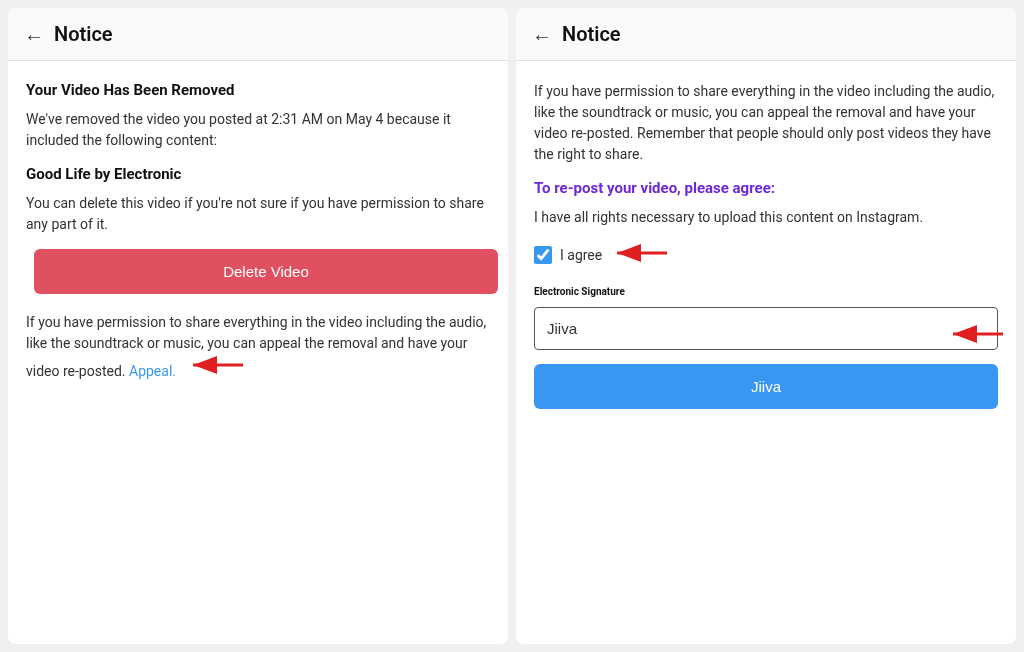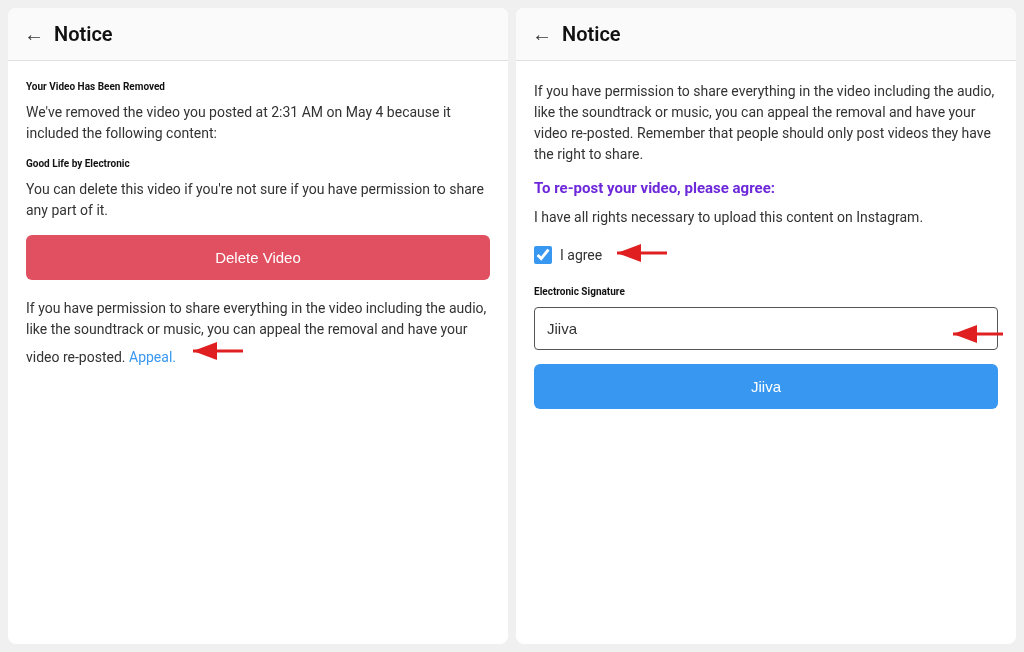--- a/index.html
+++ b/index.html
@@ -58,21 +58,21 @@
       color: #111;
     }
 
     .panel-content {
       padding: 20px 18px;
       overflow-y: auto;
       flex: 1;
     }
 
     .section-heading {
-      font-size: 10px;
+      font-size: 15px;
       font-weight: 700;
       color: #111;
       margin-bottom: 10px;
     }
 
     .body-text {
       font-size: 14px;
       color: #333;
       line-height: 1.5;
       margin-bottom: 14px;
@@ -84,20 +84,21 @@
       background: #e05060;
       color: #fff;
       border: none;
       border-radius: 6px;
       padding: 14px;
       font-size: 15px;
       font-weight: 500;
       cursor: pointer;
       margin-bottom: 18px;
       text-align: center;
+      margin-left: 8px;
     }
 
     .appeal-link {
       color: #3897f0;
       cursor: pointer;
       text-decoration: none;
     }
 
     .to-repost-heading {
       font-size: 15px;

